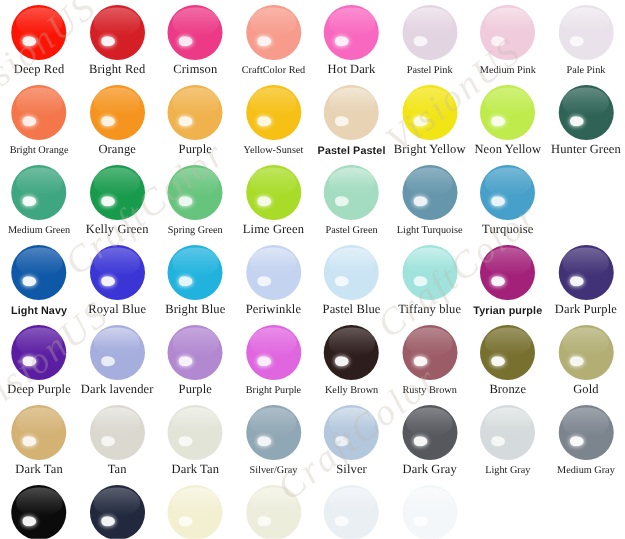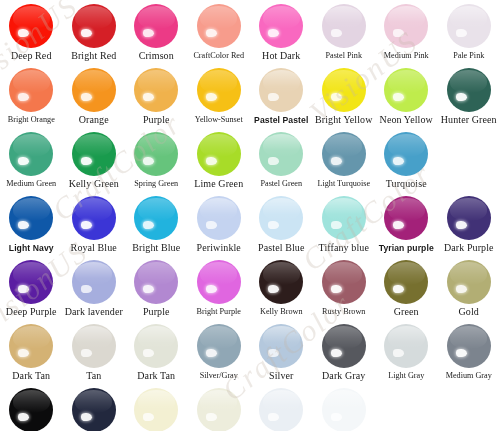--- a/index.html
+++ b/index.html
@@ -280,21 +280,21 @@
       <div class="cell">
         <div class="swatch dark" title="Dark Brown" style="background: rgb(45, 29, 28);"></div>
         <div class="label small">Kelly Brown</div>
       </div>
       <div class="cell">
         <div class="swatch dark" title="Rusty Brown" style="background: rgb(156, 92, 103);"></div>
         <div class="label small">Rusty Brown</div>
       </div>
       <div class="cell">
         <div class="swatch dark" title="Bronze" style="background: rgb(119, 112, 47);"></div>
-        <div class="label">Green</div>
+        <div class="label">Bronze</div>
       </div>
       <div class="cell">
         <div class="swatch" title="Gold" style="background: rgb(178, 174, 116);"></div>
         <div class="label">Gold</div>
       </div>
     </div>
     <div class="row">
       <div class="cell">
         <div class="swatch" title="Dark Tan" style="background: rgb(212, 178, 116);"></div>
         <div class="label">Dark Tan</div>

